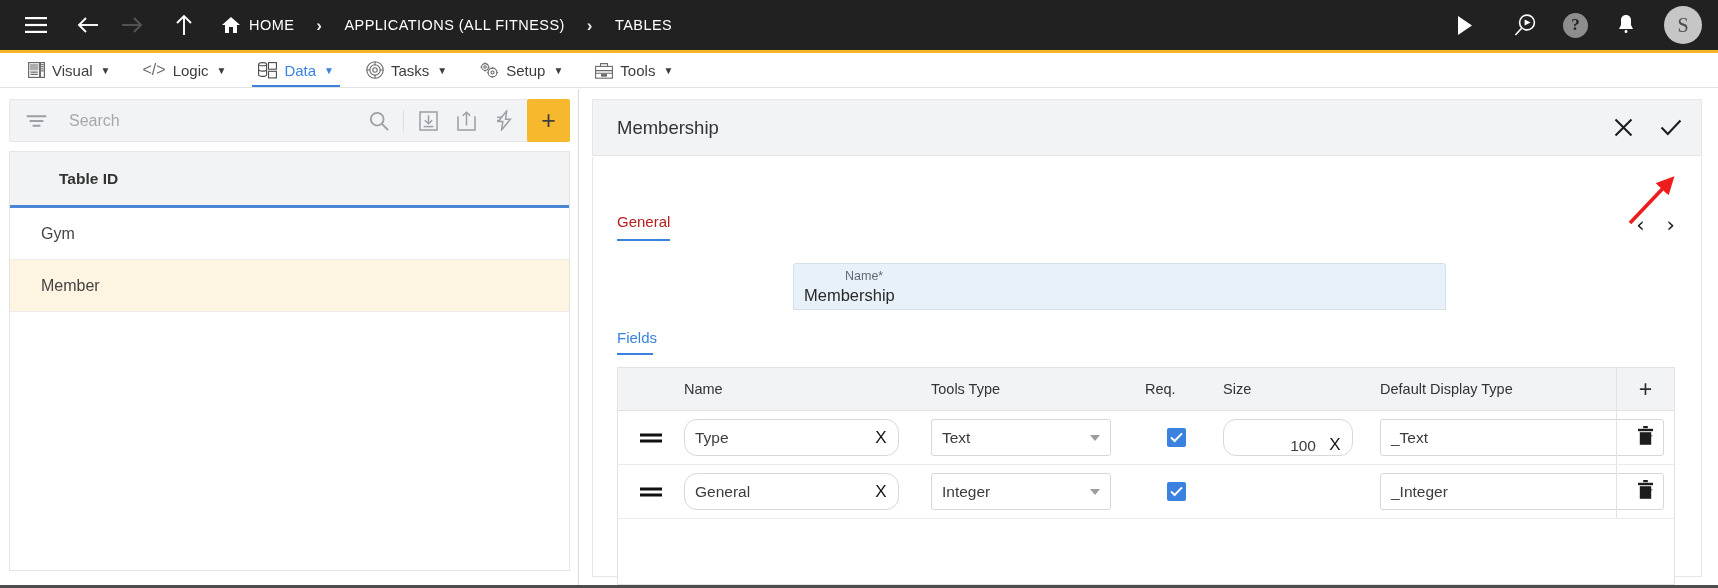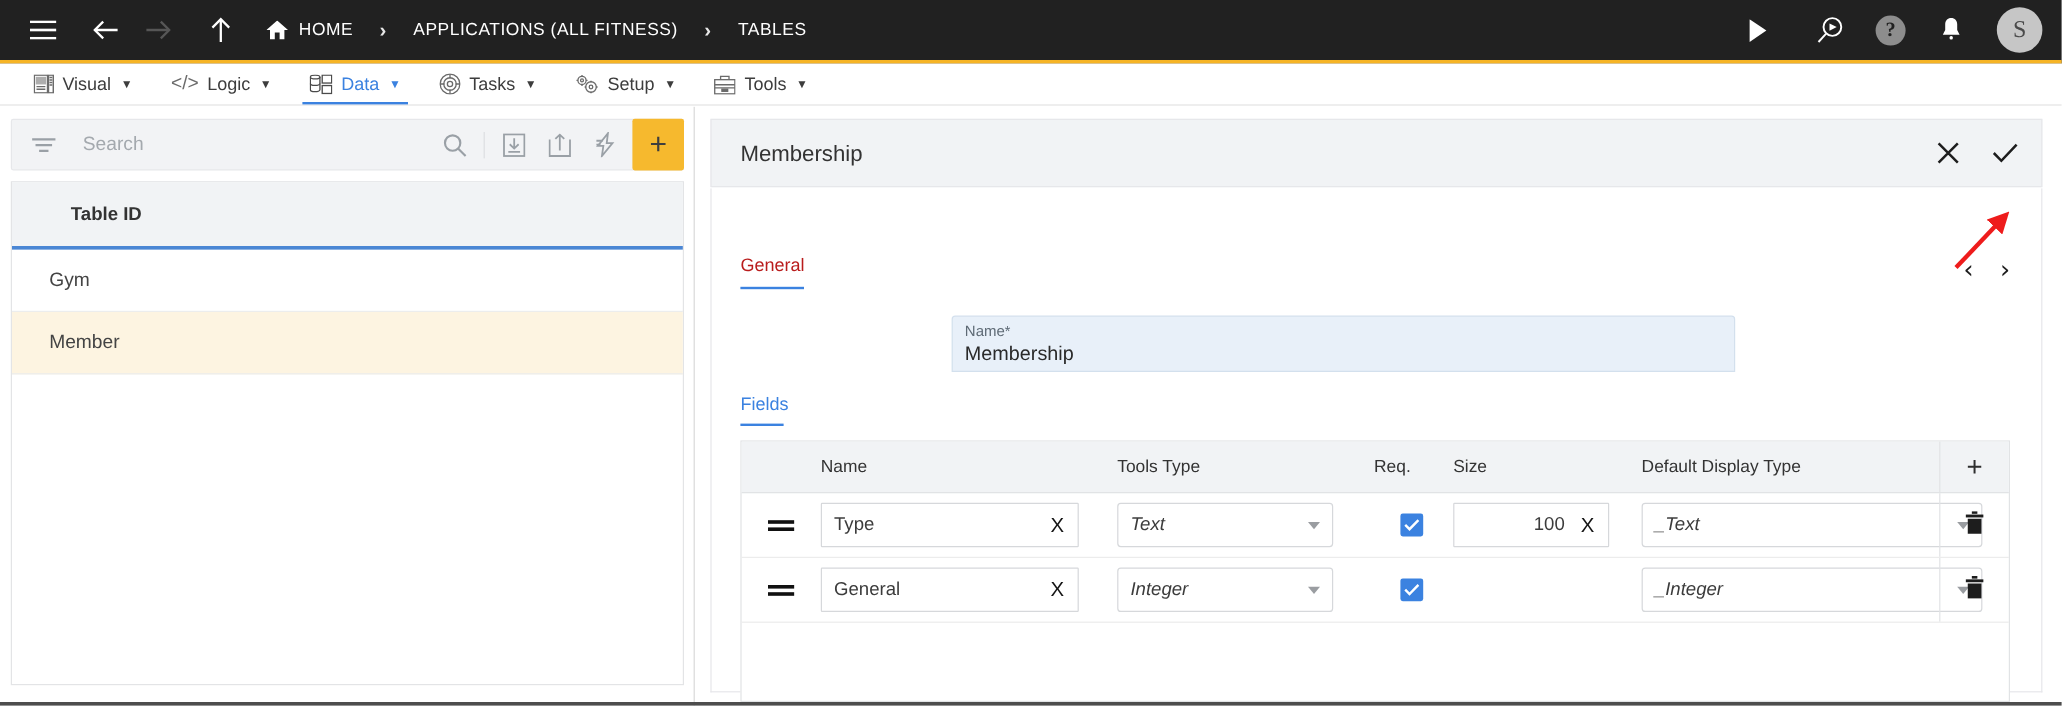--- a/index.html
+++ b/index.html
@@ -182,21 +182,21 @@
   }
 
   .namefield {
     position: absolute; left: 200px; top: 106px;
     width: 653px; height: 47px;
     background: #e8f0f9;
     border: 1px solid #d3e0ed;
     border-radius: 3px 3px 0 0;
     padding: 5px 0 0 10px;
   }
-  .nf-label { font-size: 12.5px; color: #5e6a75; }
+  .nf-label { font-size: 12.5px; color: #5e6a75; margin-left: 41px; }
   .nf-label .star { font-size: 12px; }
   .nf-value { font-size: 16.5px; color: #2a2a2a; margin-top: 3px; }
 
   
   .fieldslabel {
     position: absolute; left: 24px; top: 172px;
     font-size: 15px; color: #3b82e0; padding-bottom: 9px;
   }
   .fieldslabel::after {
     content: ""; position: absolute; left: 0; right: 4px; bottom: 0;
@@ -232,57 +232,57 @@
     width: 58px; height: 53px;
     border-left: 1px solid #e1e3e5;
     display: flex; align-items: center; justify-content: center;
     color: #1d1d1d; cursor: pointer;
   }
   
   .c-drag  { width: 66px; display: flex; justify-content: center; flex:none; }
   .c-name  { width: 215px; flex: none; }
   .c-type  { width: 180px; flex: none; margin-left: 32px; }
   .c-req   { width: 62px;  flex: none; margin-left: 34px; display:flex; justify-content:center;}
-  .c-size  { width: 130px; flex: none; margin-left: 4px; }
+  .c-size  { width: 130px; flex: none; margin-left: 16px; }
   .c-ddt   { width: 284px; flex: none; margin-left: 27px; }
 
   .ft-head .c-name,
   .ft-head .c-type,
   .ft-head .c-req,
   .ft-head .c-size,
   .ft-head .c-ddt { display: block; }
   .ft-head .c-req { text-align: left; }
 
   .dragic { color: #111; line-height: 0; }
 
   .inp {
     height: 37px; width: 100%;
-    border: 1px solid #d6d8db; border-radius: 1px;
+    border: 1px solid #d6d8db; border-radius: 13px;
     background: #fff;
     display: flex; align-items: center;
     padding: 0 6px 0 10px;
     font-size: 15.5px; color: #3c3c3c;
   }
   .inp .val { flex: 1; }
   .inp .clr {
     width: 22px; text-align: center; color: #141414;
     font-size: 17px; cursor: pointer; font-weight: 400;
   }
-  .inp.numeric { padding-left: 10px; }
+  .inp.numeric { padding-left: 10px; align-items: flex-end; }
   .inp.numeric .val { text-align: right; padding-right: 8px; }
 
   .sel {
     height: 37px; width: 100%;
     border: 1px solid #d6d8db; border-radius: 3px;
     background: #fff;
     display: flex; align-items: center;
     padding: 0 10px;
     font-size: 15.5px; color: #3c3c3c;
   }
-  .sel .val { flex: 1; font-style: italic; }
+  .sel .val { flex: 1; }
   .sel .dn {
     width: 0; height: 0; border-left: 5px solid transparent;
     border-right: 5px solid transparent; border-top: 6px solid #9a9da1;
   }
   .cbox {
     width: 19px; height: 19px; border-radius: 2px;
     background: #3b82e0;
     display: flex; align-items: center; justify-content: center;
     cursor: pointer;
   }

